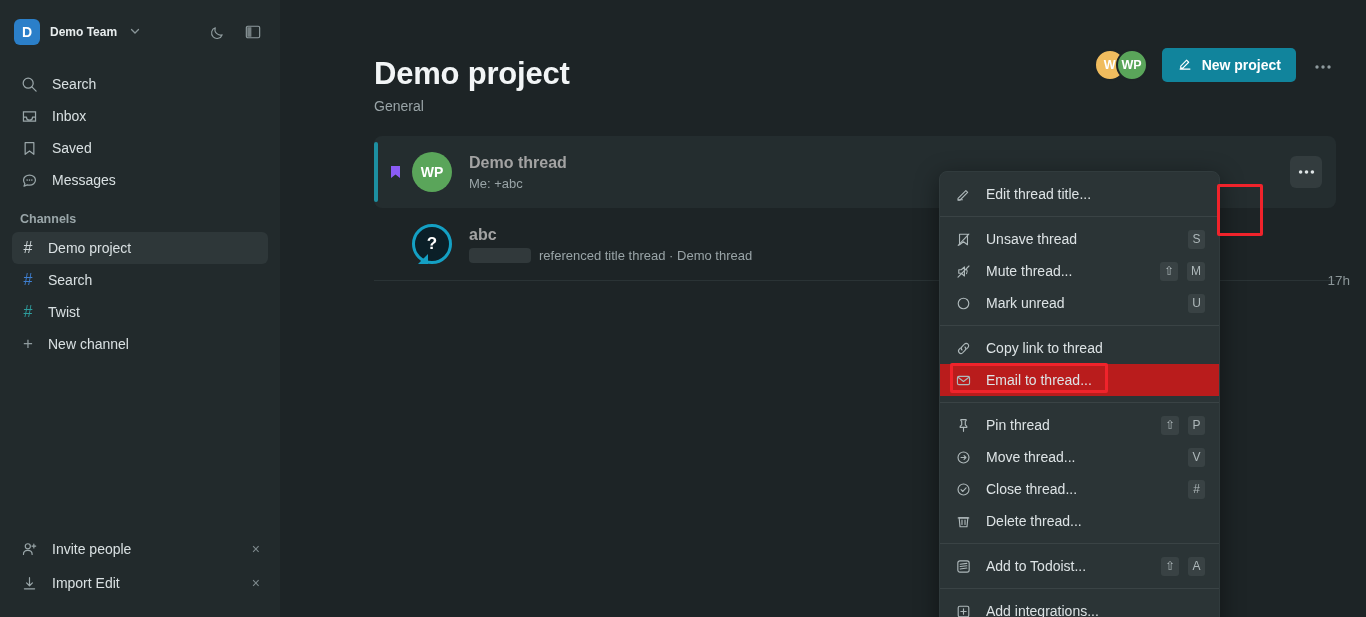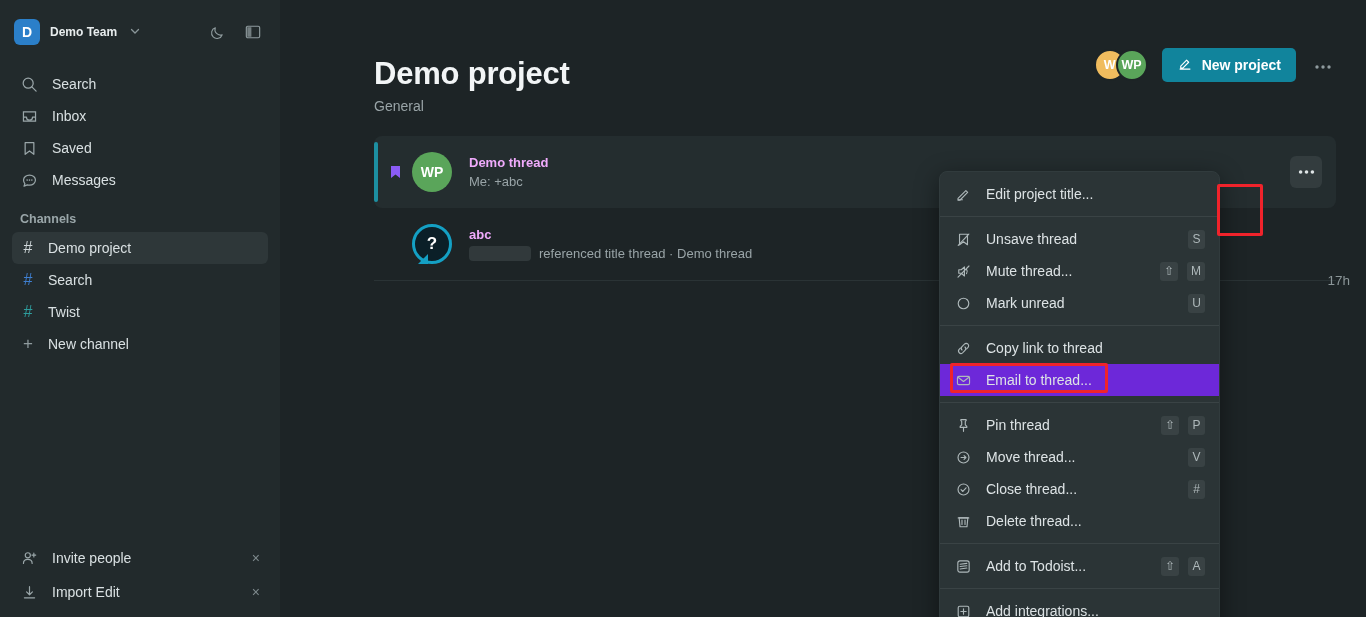--- a/index.html
+++ b/index.html
@@ -62,21 +62,21 @@
   .chan-item.active { background: #2e3739; }
   .hash { font-size: 16px; width: 16px; text-align: center; font-weight: 400; }
   .hash.c-white { color: #cfd7d9; }
   .hash.c-blue  { color: #3f7fd0; }
   .hash.c-teal  { color: #2e9c9c; }
   .hash.c-plus  { color: #8f9b9e; font-size: 17px; }
 
   .sb-spacer { flex: 1; }
   .bottom-list { padding-bottom: 8px; }
   .bottom-item {
-    height: 34px; display: flex; align-items: center;
+    height: 34px; display: flex; align-items: flex-start;
     gap: 14px; margin: 0 12px; padding: 0 8px; border-radius: 6px;
     color: #d9e0e2; font-size: 14px;
   }
   .bottom-item .ic { width: 18px; display:flex; align-items:center; justify-content:center; color:#9aa6a9; }
   .bottom-item .x { margin-left: auto; color: #7e8a8d; font-size: 14px; }
 
   
   .main {
     flex: 1; height: 617px; background: #1d2426;
     position: relative; overflow: hidden;
@@ -131,21 +131,21 @@
   .t-av.quest {
     background: #0b1f28; border: 3px solid #14a0c4;
     color: #fff; font-size: 17px; font-weight: bold; position: relative;
   }
   .t-av.quest::after {
     content: ""; position: absolute; left: 3px; bottom: -3px;
     width: 10px; height: 10px; background: #14a0c4;
     clip-path: polygon(0 100%, 100% 0, 100% 100%);
   }
   .t-body { margin-left: 17px; }
-  .t-title { color: #f0abfc; font-size: 13px; font-weight: bold; }
+  .t-title { color: #a3a3a3; font-size: 16px; font-weight: bold; }
   .t-sub { color: #99a4a7; font-size: 13px; margin-top: 4px; display: flex; align-items: center; gap: 8px; }
   .redact { display:inline-block; width: 62px; height: 15px; border-radius: 4px; background: #31393b; }
   .row-right {
     position: absolute; right: 14px; top: 50%; transform: translateY(-50%);
     display: flex; align-items: center; gap: 18px;
   }
   .dots-btn {
     width: 32px; height: 32px; border-radius: 6px; background: #333c3e;
     display: flex; align-items: center; justify-content: center;
     color: #dfe5e6; font-size: 15px; letter-spacing: 1.5px;
@@ -166,21 +166,21 @@
     border-radius: 8px; z-index: 20;
     box-shadow: 0 6px 24px rgba(0,0,0,.45);
     padding: 6px 0 6px 0;
     border: 1px solid #313b3d;
   }
   .mi {
     height: 32px; display: flex; align-items: center;
     padding: 0 14px 0 14px; color: #dde3e5; font-size: 14px;
     gap: 14px; position: relative;
   }
-  .mi.hovered { background: #6d28d9; }
+  .mi.hovered { background: #b91c1c; }
   .mi .mic { width: 18px; display: flex; align-items: center; justify-content: center; color: #aeb8ba; }
   .mi .lbl { flex: 1; }
   .keys { display: flex; align-items: center; gap: 9px; }
   .key {
     min-width: 17px; height: 19px; border-radius: 3px; background: #394244;
     color: #aeb8ba; font-size: 12px;
     display: flex; align-items: center; justify-content: center; padding: 0 4px;
   }
   .msep { height: 1px; background: #3a4345; margin: 6px 0; }
   .email-hl {
@@ -375,21 +375,21 @@
 
 <div class="menu">
 
   <div class="mi">
     <span class="mic">
       <svg width="17" height="17" viewBox="0 0 18 18">
           <path d="M3.2 13.2l8.3-8.3 1.9 1.9-8.3 8.3H3.2z" fill="none" stroke="#aeb8ba" stroke-width="1.2" stroke-linejoin="round"></path>
           <path d="M3.6 14.6h4.2" stroke="#aeb8ba" stroke-width="1.2" stroke-linecap="round"></path>
         </svg>
     </span>
-    <span class="lbl">Edit project title...</span>
+    <span class="lbl">Edit thread title...</span>
   </div>
 
   <div class="msep"></div>
 
   <div class="mi">
     <span class="mic">
       <svg width="17" height="17" viewBox="0 0 18 18">
           <path d="M4.8 3.4h8.4v11.2L9 11.4l-4.2 3.2z" fill="none" stroke="#aeb8ba" stroke-width="1.2" stroke-linejoin="round"></path>
           <path d="M3.4 15.2L14.6 3.2" stroke="#aeb8ba" stroke-width="1.2" stroke-linecap="round"></path>
         </svg>

